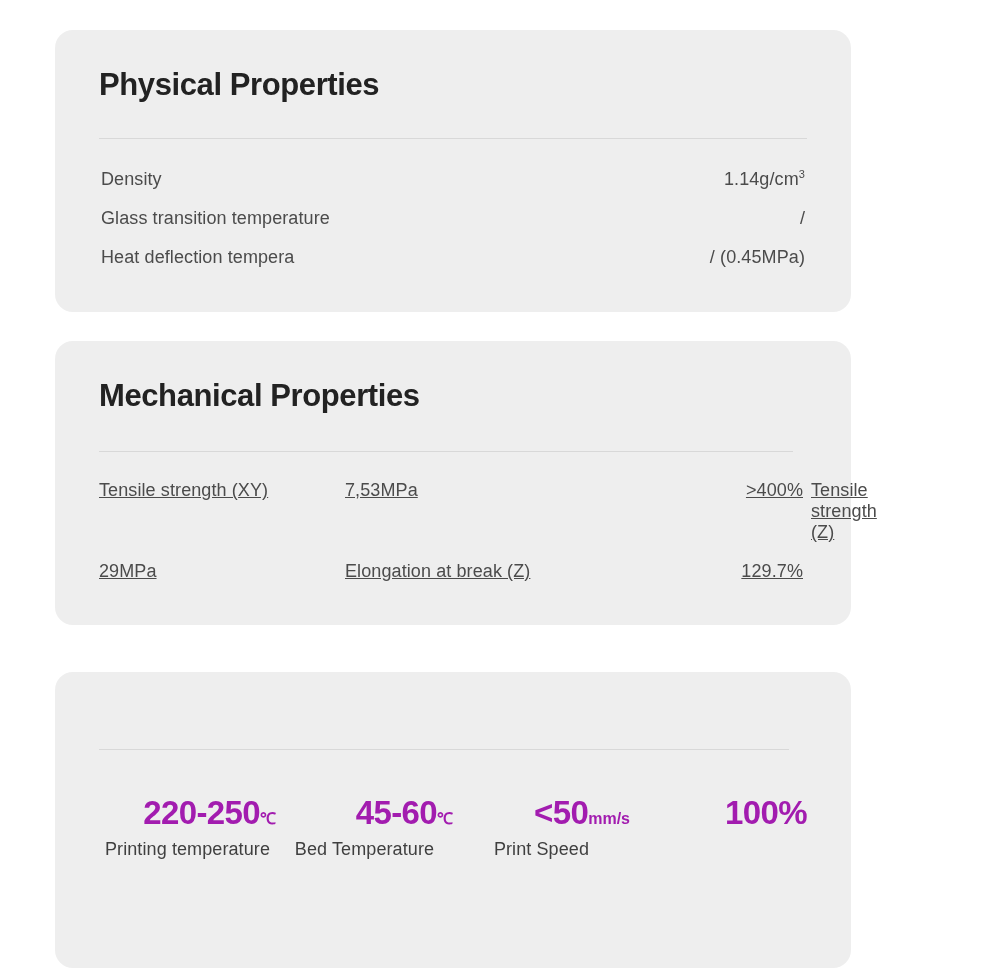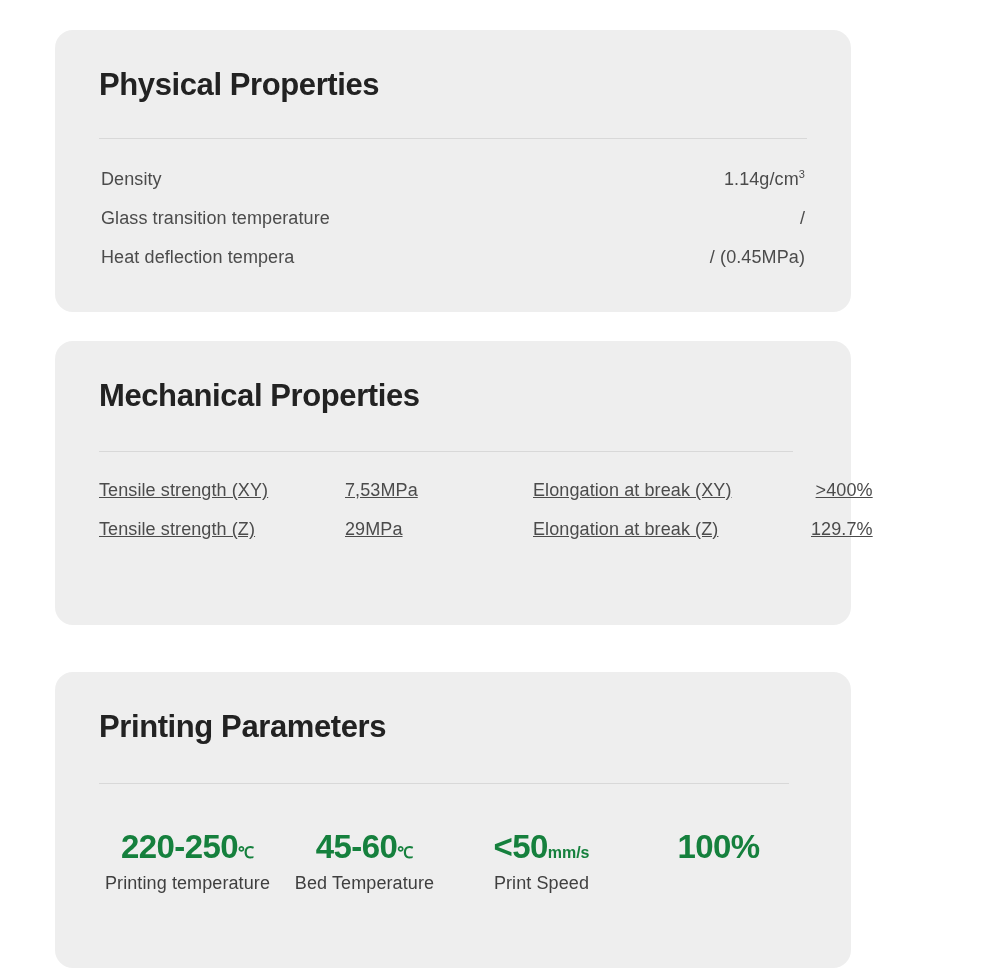--- a/index.html
+++ b/index.html
@@ -108,24 +108,25 @@
     grid-template-columns: repeat(4, 1fr);
     padding-top: 24px;
     column-gap: 0;
   }
   .param-cell {
     text-align: center;
   }
   .param-value {
     font-size: 33px;
     font-weight: bold;
-    color: #15803d;
+    color: #a21caf;
     letter-spacing: -0.6px;
     line-height: 1.05;
     white-space: nowrap;
+    text-align: right;
   }
   .param-unit {
     font-size: 16px;
     font-weight: bold;
     letter-spacing: 0;
   }
   .param-caption {
     margin-top: 8px;
     font-size: 18px;
     color: #3f3f3f;
@@ -157,32 +158,30 @@
     </div>
   </section>
 
   <section class="card" id="card-mechanical">
     <h2 class="card-title">Mechanical Properties</h2>
     <div class="divider"></div>
 
     <div class="mech-grid">
       <span class="mech-label">Tensile strength (XY)</span>
       <span class="mech-value">7,53MPa</span>
-      <span class="mech-label">Elongation at break (XY)</span>
       <span class="mech-value right">&gt;400%</span>
 
       <span class="mech-label">Tensile strength (Z)</span>
       <span class="mech-value">29MPa</span>
       <span class="mech-label">Elongation at break (Z)</span>
       <span class="mech-value right">129.7%</span>
     </div>
   </section>
 
   <section class="card" id="card-printing">
-    <h2 class="card-title">Printing Parameters</h2>
     <div class="divider"></div>
 
     <div class="param-grid">
       <div class="param-cell">
         <div class="param-value"><span>220-250</span><span class="param-unit">℃</span></div>
         <div class="param-caption">Printing temperature</div>
       </div>
 
       <div class="param-cell">
         <div class="param-value"><span>45-60</span><span class="param-unit">℃</span></div>

